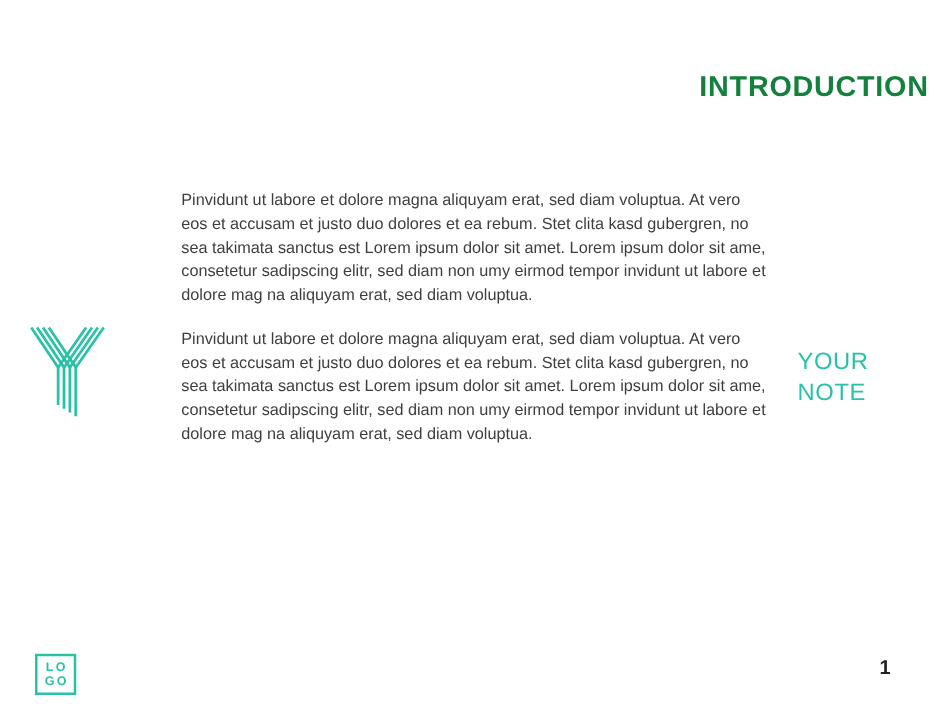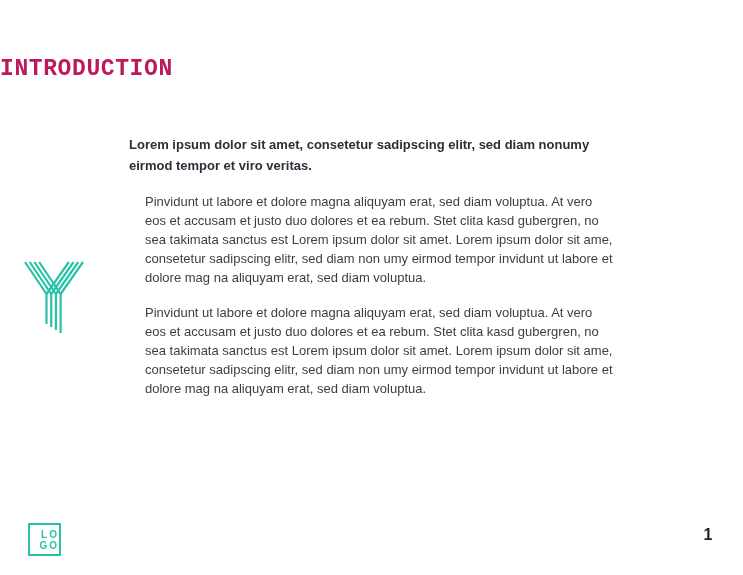--- a/index.html
+++ b/index.html
@@ -11,26 +11,25 @@
     overflow: hidden;
   }
   .page {
     position: absolute; inset: 0;
     background: #ffffff;
   }
   .title {
     position: absolute;
     top: 56px; left: 0; right: 0;
     margin: 0;
-    text-align: left;
+    text-align: right;
     font-size: 23px;
     font-weight: 700;
     letter-spacing: 0.6px;
-    color: #be185d;
-    font-family: Liberation Mono, monospace;
+    color: #15803d;
   }
   .content {
     position: absolute;
     left: 129px; top: 134px;
     width: 500px;
   }
   .lead {
     margin: 0 0 16px 0;
     font-size: 13px;
     line-height: 21px;
@@ -58,21 +57,21 @@
     color: #29c2a6;
     font-weight: 400;
   }
   .logobox {
     position: absolute;
     left: 28px; top: 523px;
     width: 29px; height: 29px;
     border: 2.5px solid #29c2a6;
     display: flex;
     flex-direction: column;
-    align-items: flex-end;
+    align-items: center;
     justify-content: center;
     text-align: center;
   }
   .logobox span {
     display: block;
     font-size: 10px;
     line-height: 11px;
     font-weight: 700;
     letter-spacing: 2px;
     text-indent: 2px;
@@ -89,40 +88,43 @@
   }
 </style>
 </head>
 <body>
 
 <div class="page">
 
   <h1 class="title">INTRODUCTION</h1>
 
   <div class="content">
-    <p class="lead">Lorem ipsum dolor sit amet, consetetur sadipscing elitr, sed diam nonumy eirmod tempor et viro veritas.</p>
     <div class="bodytext">
       <p>Pinvidunt ut labore et dolore magna aliquyam erat, sed diam voluptua. At vero eos et accusam et justo duo dolores et ea rebum. Stet clita kasd gubergren, no sea takimata sanctus est Lorem ipsum dolor sit amet. Lorem ipsum dolor sit ame, consetetur sadipscing elitr, sed diam non umy eirmod tempor invidunt ut labore et dolore mag na aliquyam erat, sed diam voluptua.</p>
       <p>Pinvidunt ut labore et dolore magna aliquyam erat, sed diam voluptua. At vero eos et accusam et justo duo dolores et ea rebum. Stet clita kasd gubergren, no sea takimata sanctus est Lorem ipsum dolor sit amet. Lorem ipsum dolor sit ame, consetetur sadipscing elitr, sed diam non umy eirmod tempor invidunt ut labore et dolore mag na aliquyam erat, sed diam voluptua.</p>
     </div>
   </div>
 
   <svg class="monogram" viewBox="0 0 62 74" fill="none" xmlns="http://www.w3.org/2000/svg">
     <g stroke="#29c2a6" stroke-width="2.2" stroke-linecap="butt" fill="none">
       <path d="M2 1 L23.5 33 L23.5 63"></path>
       <path d="M6.7 1 L28.2 33 L28.2 66"></path>
       <path d="M11.4 1 L32.9 33 L32.9 69"></path>
       <path d="M16.1 1 L37.6 33 L37.6 72"></path>
       <path d="M60 1 L37.6 33"></path>
       <path d="M55.3 1 L32.9 33"></path>
       <path d="M50.6 1 L28.2 33"></path>
       <path d="M45.9 1 L23.5 33"></path>
     </g>
   </svg>
 
+  <div class="note">
+    <div>YOUR</div>
+    <div>NOTE</div>
+  </div>
 
   <div class="logobox">
     <span>LO</span>
     <span>GO</span>
   </div>
 
   <div class="pagenum">1</div>
 
 </div>
 

